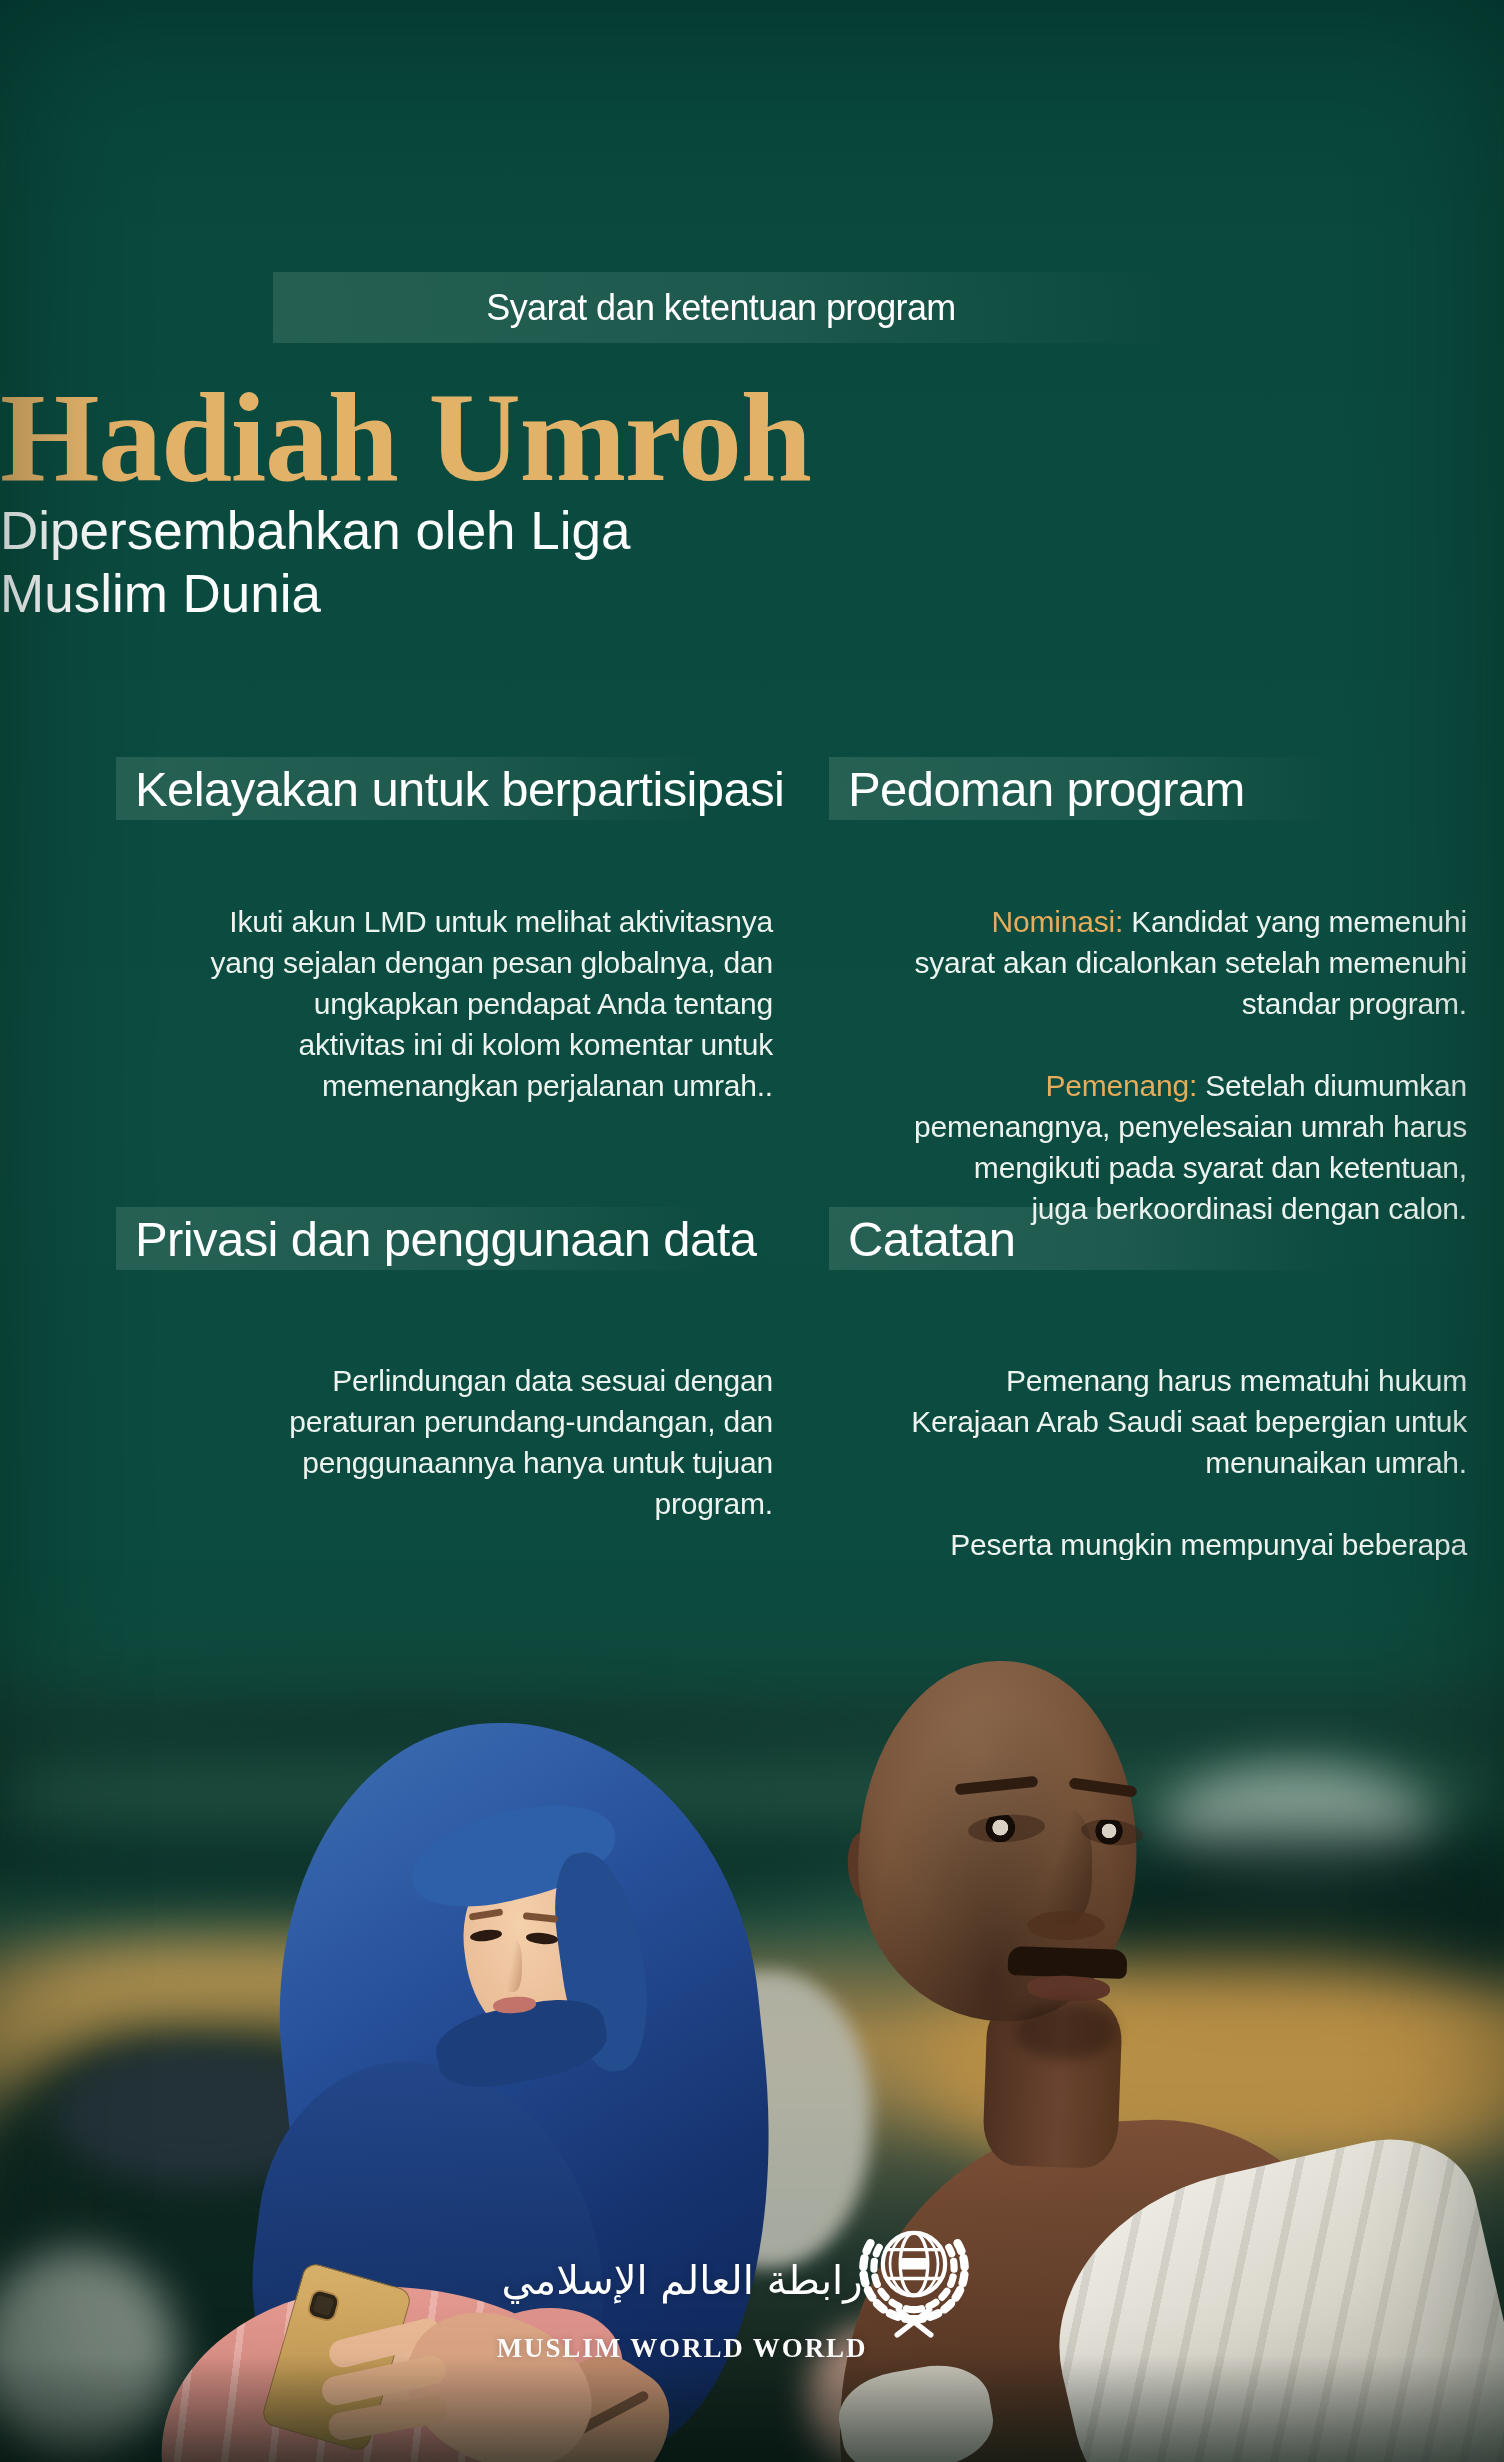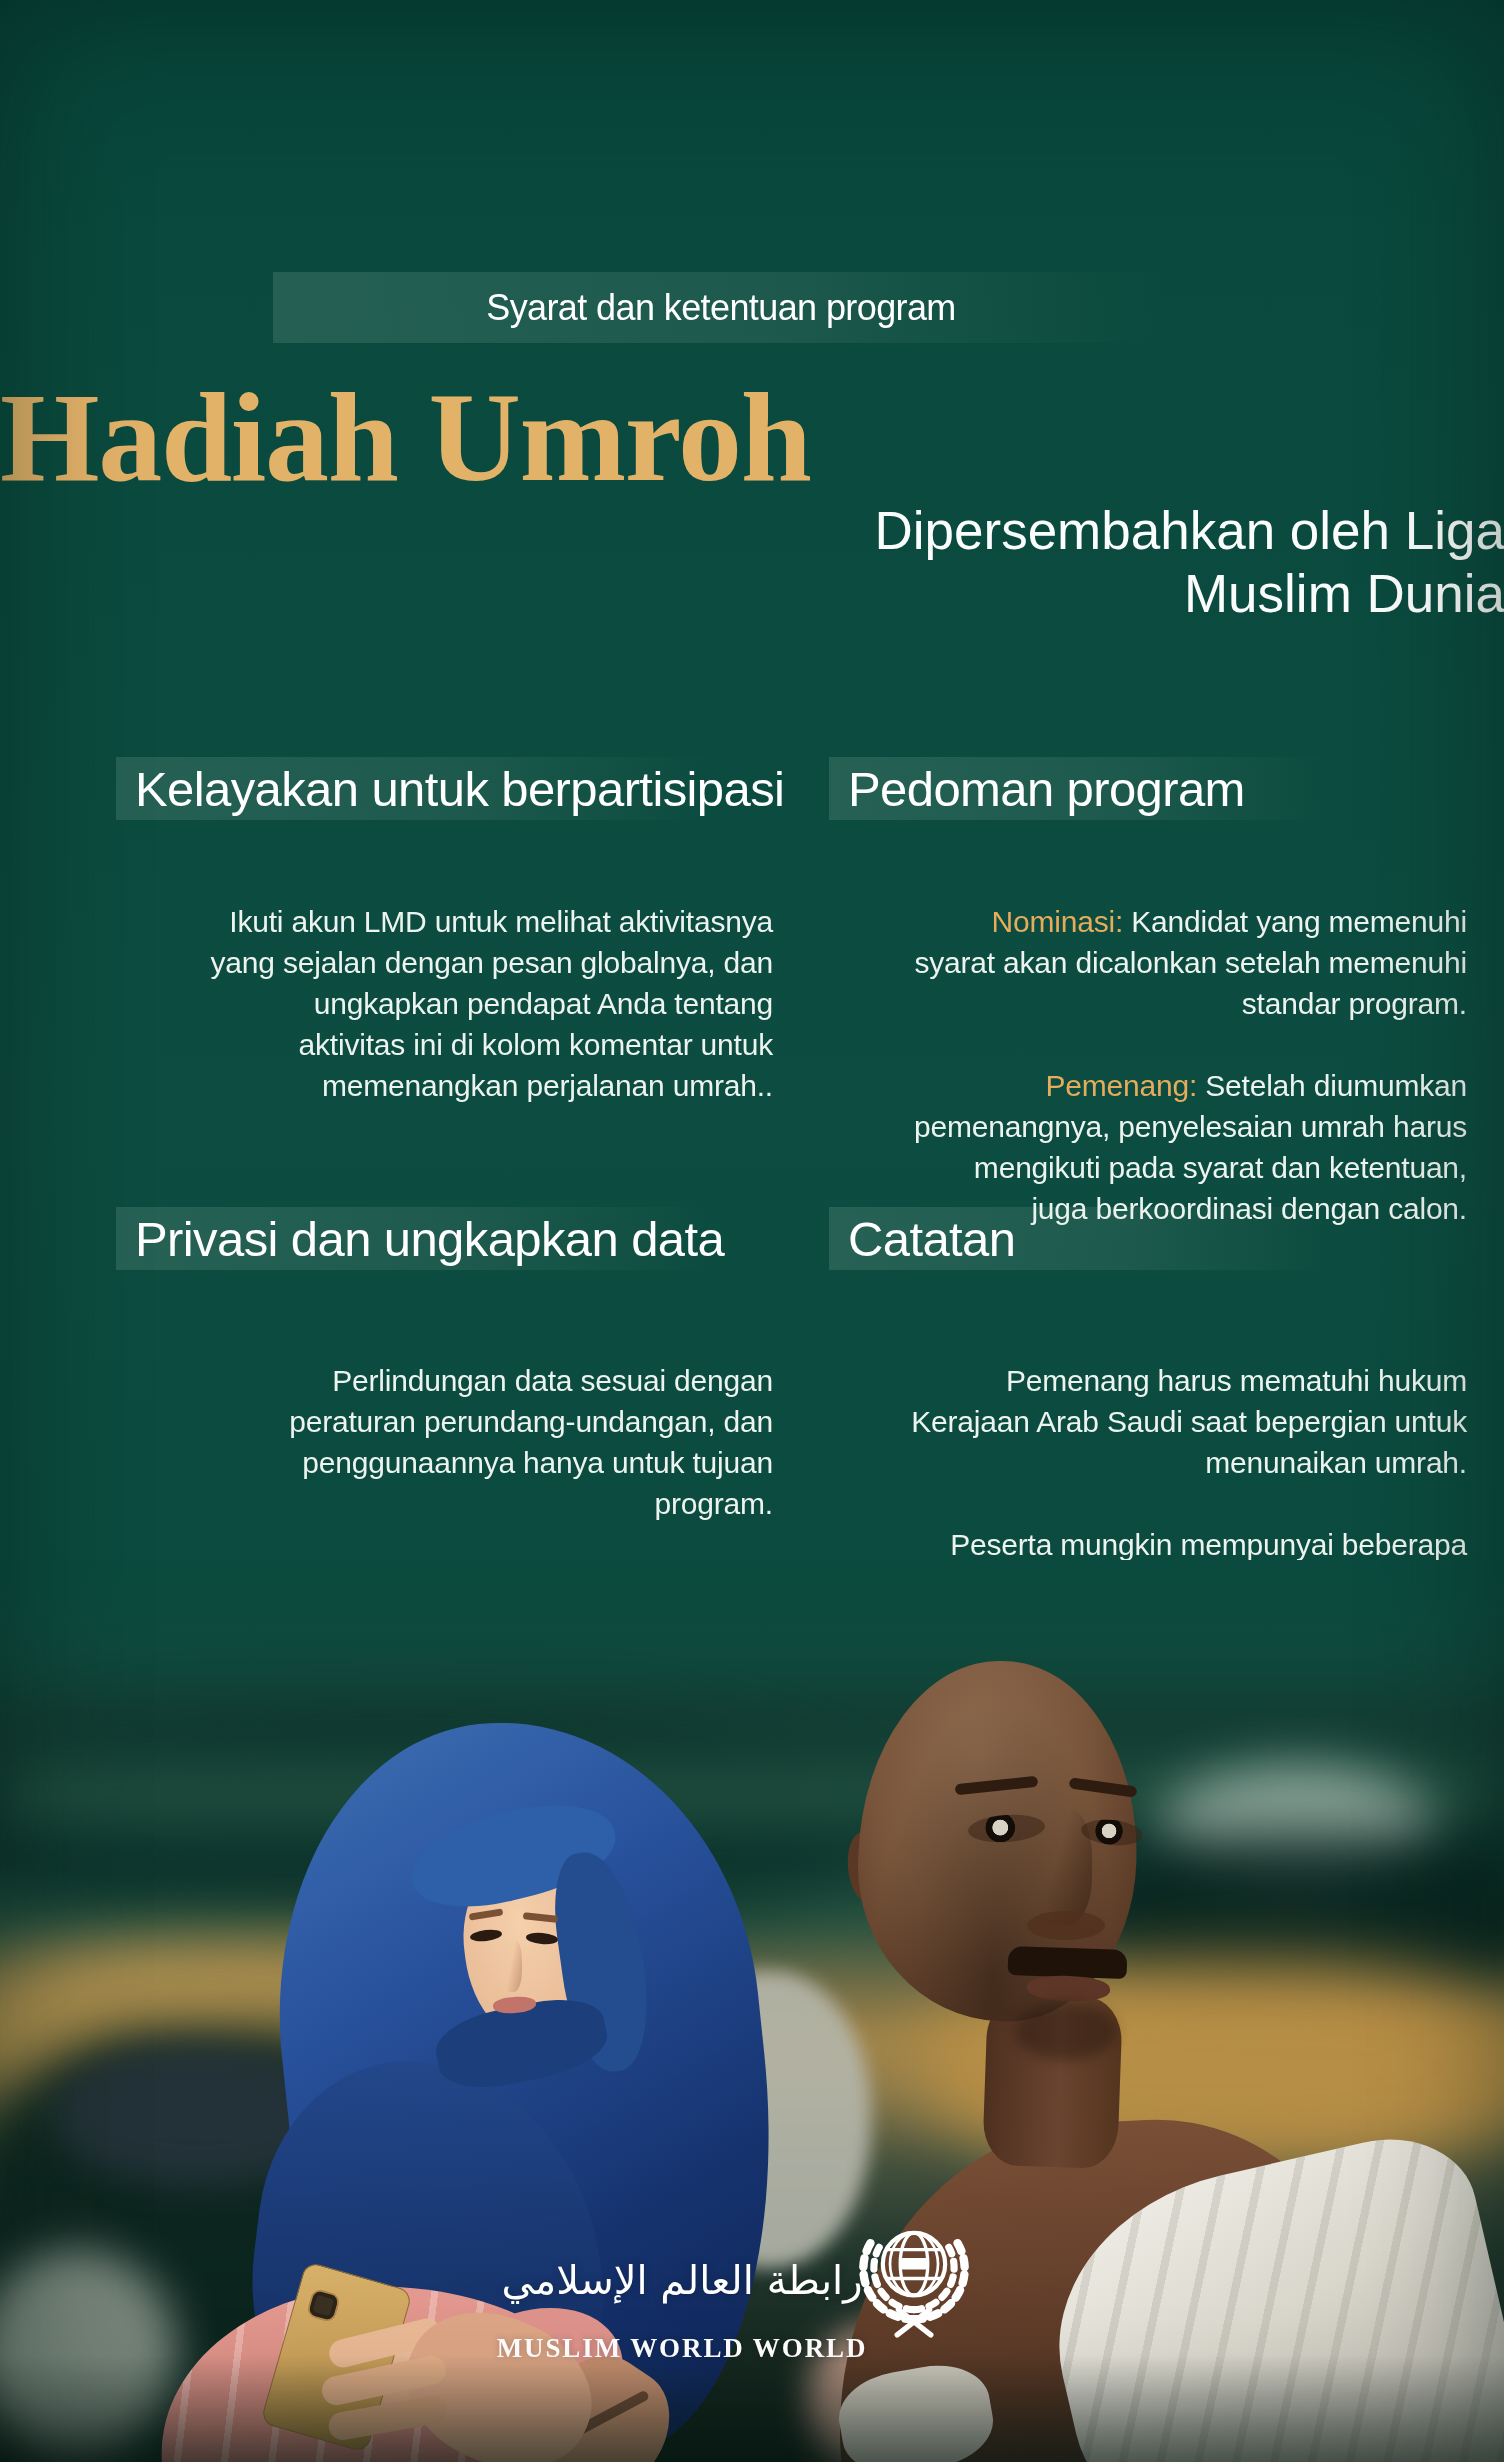--- a/index.html
+++ b/index.html
@@ -19,21 +19,21 @@
     display:flex;align-items:center;justify-content:center;
   }
   .title-band span{font-size:36px;letter-spacing:-0.6px;color:#fff;}
   .main-title{
     position:absolute;left:0;top:373px;width:1207px;z-index:5;
     font-size:128px;font-weight:700;line-height:1;
     color:var(--titleGold);letter-spacing:-1.3px;font-family:Liberation Serif, serif;
   }
   .subtitle{
     position:absolute;left:0;top:499px;width:1505px;z-index:5;
-    text-align:right;font-size:53px;line-height:63px;color:#FBFDFC;white-space:pre-line;
+    text-align:left;font-size:53px;line-height:63px;color:#FBFDFC;white-space:pre-line;
   }
   
   .sec{position:absolute;z-index:5;}
   .sec-header{
     height:63px;display:flex;align-items:center;padding-left:19px;box-sizing:border-box;
     background:linear-gradient(90deg,var(--band) 0%,rgba(199,231,216,.09) 55%,rgba(199,231,216,0) 92%);
     font-size:49px;letter-spacing:-0.6px;color:#FFFFFF;white-space:nowrap;
   }
   .sec-body{
     margin:40px 0 0 20px;font-size:30px;line-height:41px;letter-spacing:-0.2px;
@@ -183,21 +183,21 @@
 syarat akan dicalonkan setelah memenuhi
 standar program.</span></p>
       <p><span class="lbl">Pemenang:</span><span> Setelah diumumkan
 pemenangnya, penyelesaian umrah harus
 mengikuti pada syarat dan ketentuan,
 juga berkoordinasi dengan calon.</span></p>
     </div>
   </section>
 
   <section class="sec sec3">
-    <div class="sec-header">Privasi dan ungkapkan data</div>
+    <div class="sec-header">Privasi dan penggunaan data</div>
     <div class="sec-body">
       <p><span>Perlindungan data sesuai dengan
 peraturan perundang-undangan, dan
 penggunaannya hanya untuk tujuan
 program.</span></p>
     </div>
   </section>
 
   <section class="sec sec4">
     <div class="sec-header">Catatan</div>

